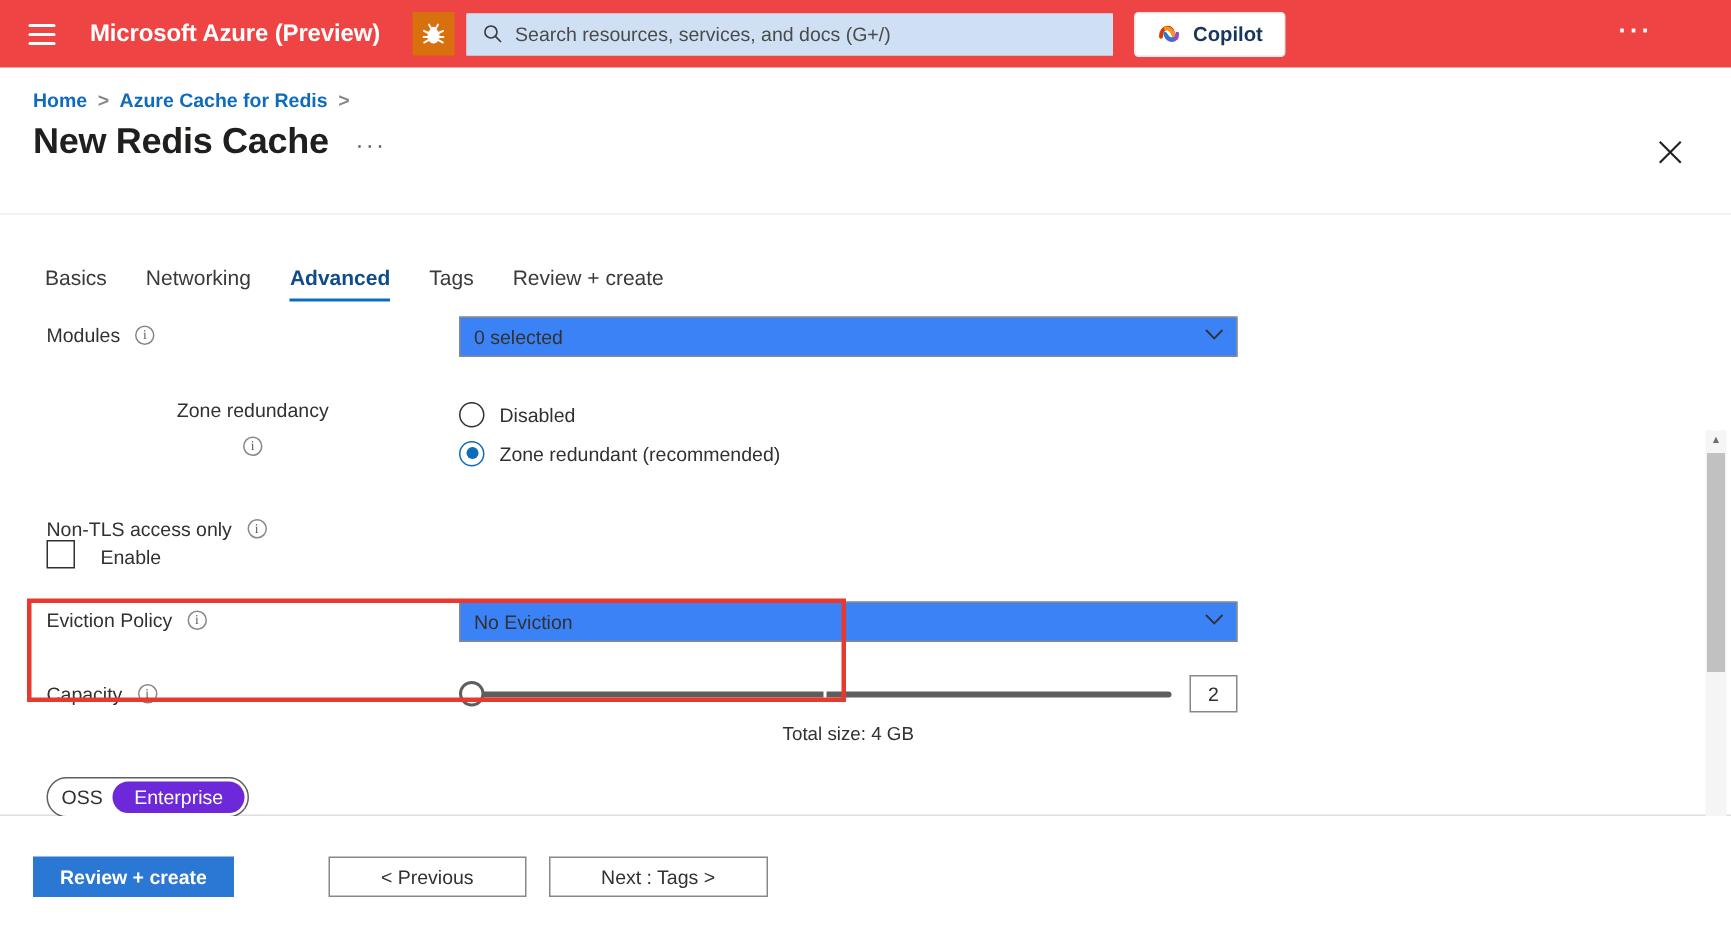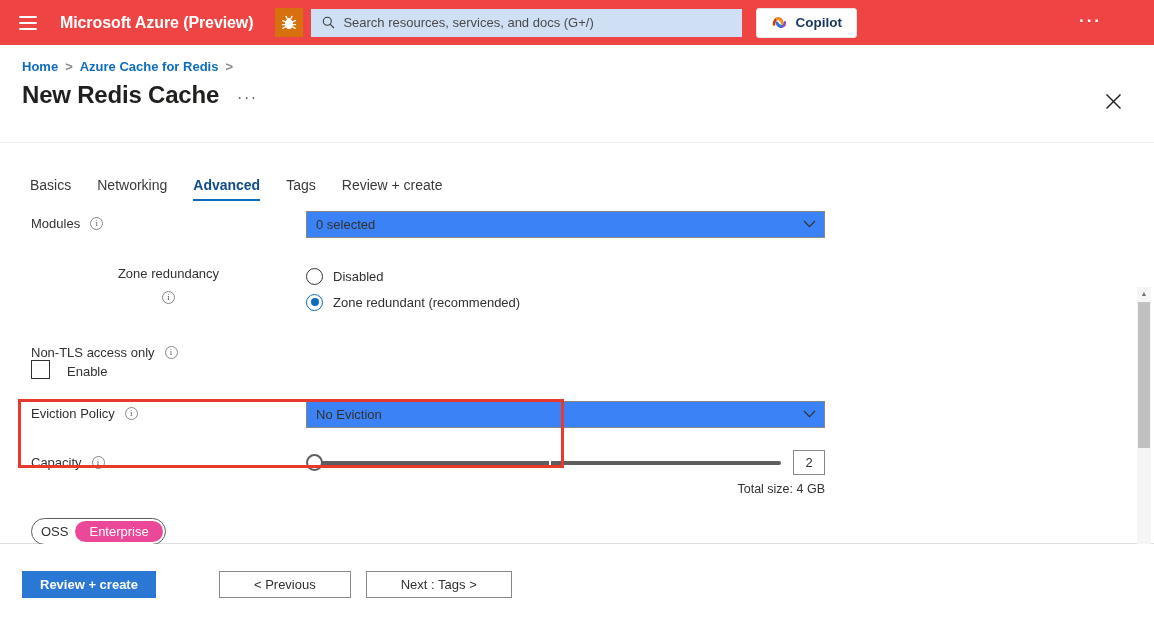--- a/index.html
+++ b/index.html
@@ -357,21 +357,21 @@
     background: #fff;
     display: flex;
     align-items: center;
     justify-content: center;
     font-size: 13px;
     color: #323130;
     margin-left: 12px;
   }
   .total-size {
     width: 519px;
-    text-align: right;
+    text-align: center;
     font-size: 12.5px;
     color: #323130;
     margin-top: 7px;
   }
 
   
   .pill {
     display: inline-flex;
     align-items: center;
     border: 1px solid #605e5c;
@@ -383,21 +383,21 @@
   }
   .pill-seg {
     padding: 0 7px;
     height: 21px;
     line-height: 21px;
     border-radius: 12px;
     font-size: 13px;
     color: #323130;
   }
   .pill-seg.on {
-    background: #ec4899;
+    background: #6d28d9;
     color: #ffffff;
     padding: 0 14px;
   }
 
   
   .highlight-box {
     position: absolute;
     left: 18px;
     top: 256px;
     width: 546px;

